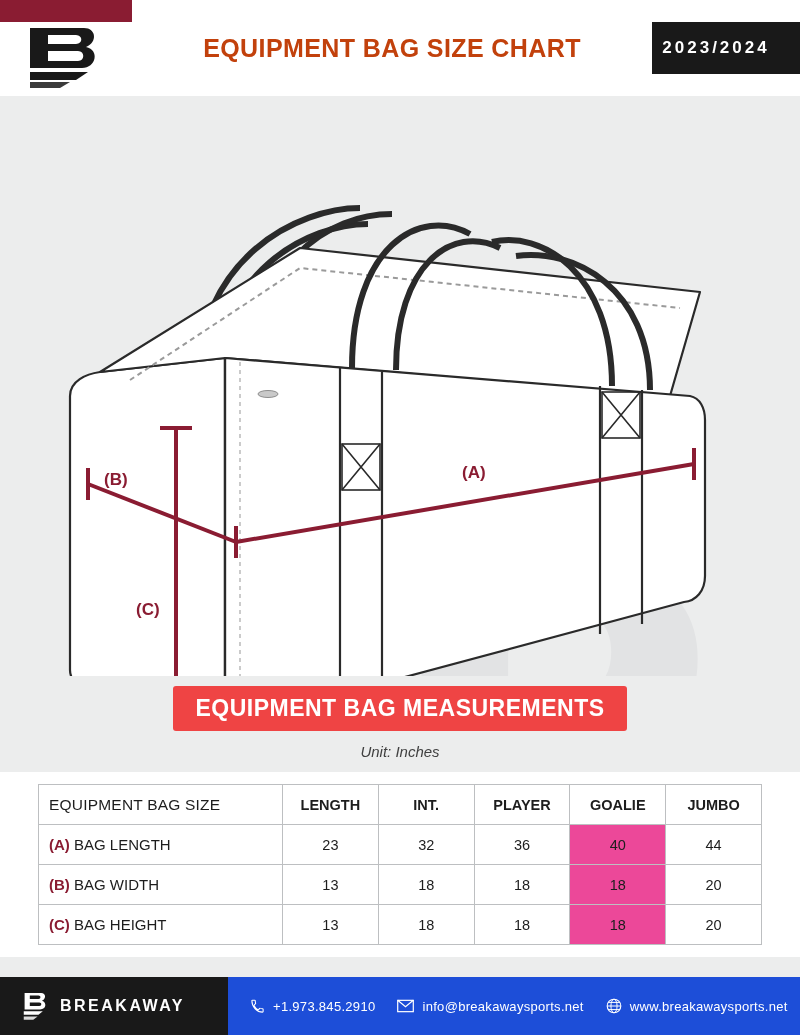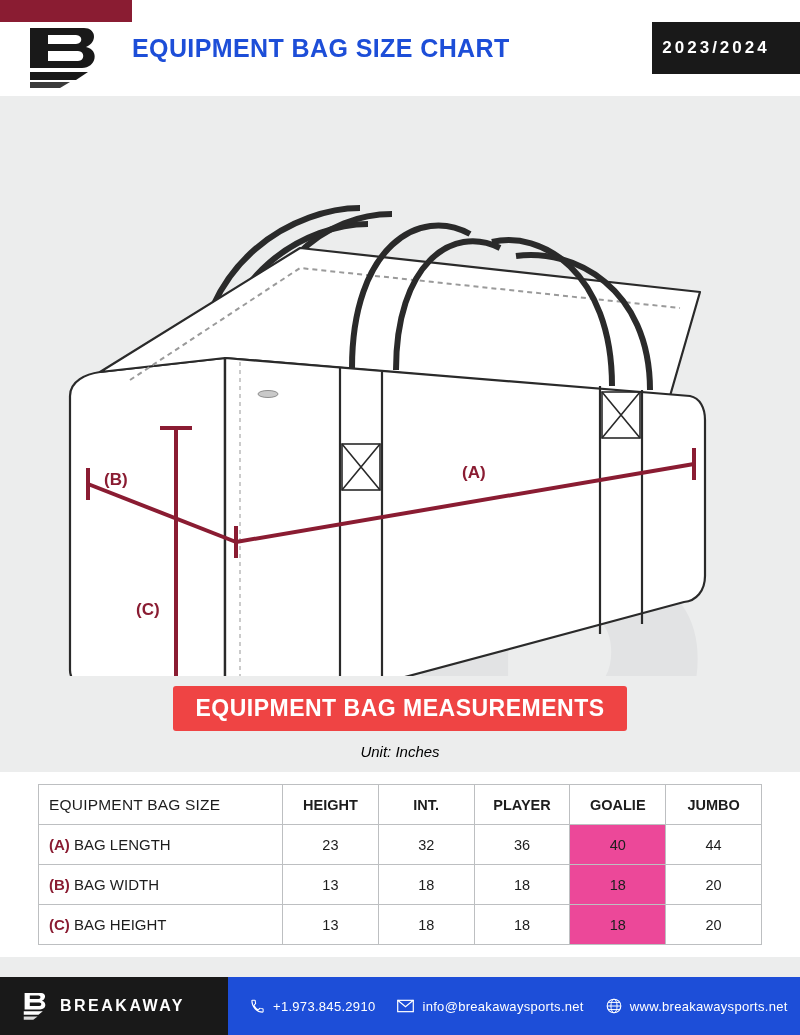--- a/index.html
+++ b/index.html
@@ -45,21 +45,22 @@
     right: 0;
     height: 52px;
     background: #191919;
   }
   .header-title {
     position: absolute;
     left: 132px; top: 22px;
     width: 520px;
     height: 52px;
     line-height: 52px;
-    color: #1d4ed8;
+    text-align: center;
+    color: #c2410c;
     background: #ffffff;
     font-size: 25px;
     font-weight: bold;
     letter-spacing: 0.4px;
   }
   .header-year {
     position: absolute;
     left: 632px; top: 22px;
     right: 0;
     height: 52px;
@@ -108,21 +109,21 @@
     font-size: 23px;
     font-weight: bold;
     letter-spacing: 0.5px;
     padding: 9px 22px 9px 22px;
     border-radius: 3px;
   }
   .unit-line {
     text-align: center;
     font-size: 15px;
     font-style: italic;
-    color: #000000;
+    color: #404040;
     padding: 12px 0 12px 0;
     background: #eceded;
   }
 
   
   .table-wrap {
     background: #ffffff;
     padding: 12px 38px;
   }
   table.size-table {
@@ -298,21 +299,21 @@
   <div class="meas-wrap">
     <div class="meas-title">EQUIPMENT BAG MEASUREMENTS</div>
   </div>
   <div class="unit-line">Unit: Inches</div>
 
   <div class="table-wrap">
     <table class="size-table">
       <thead>
         <tr>
           <th class="rowhead">EQUIPMENT BAG SIZE</th>
-          <th>HEIGHT</th>
+          <th>LENGTH</th>
           <th>INT.</th>
           <th>PLAYER</th>
           <th>GOALIE</th>
           <th>JUMBO</th>
         </tr>
       </thead>
       <tbody>
         <tr>
           <td class="rowhead">
             <span class="tag">(A)</span>

